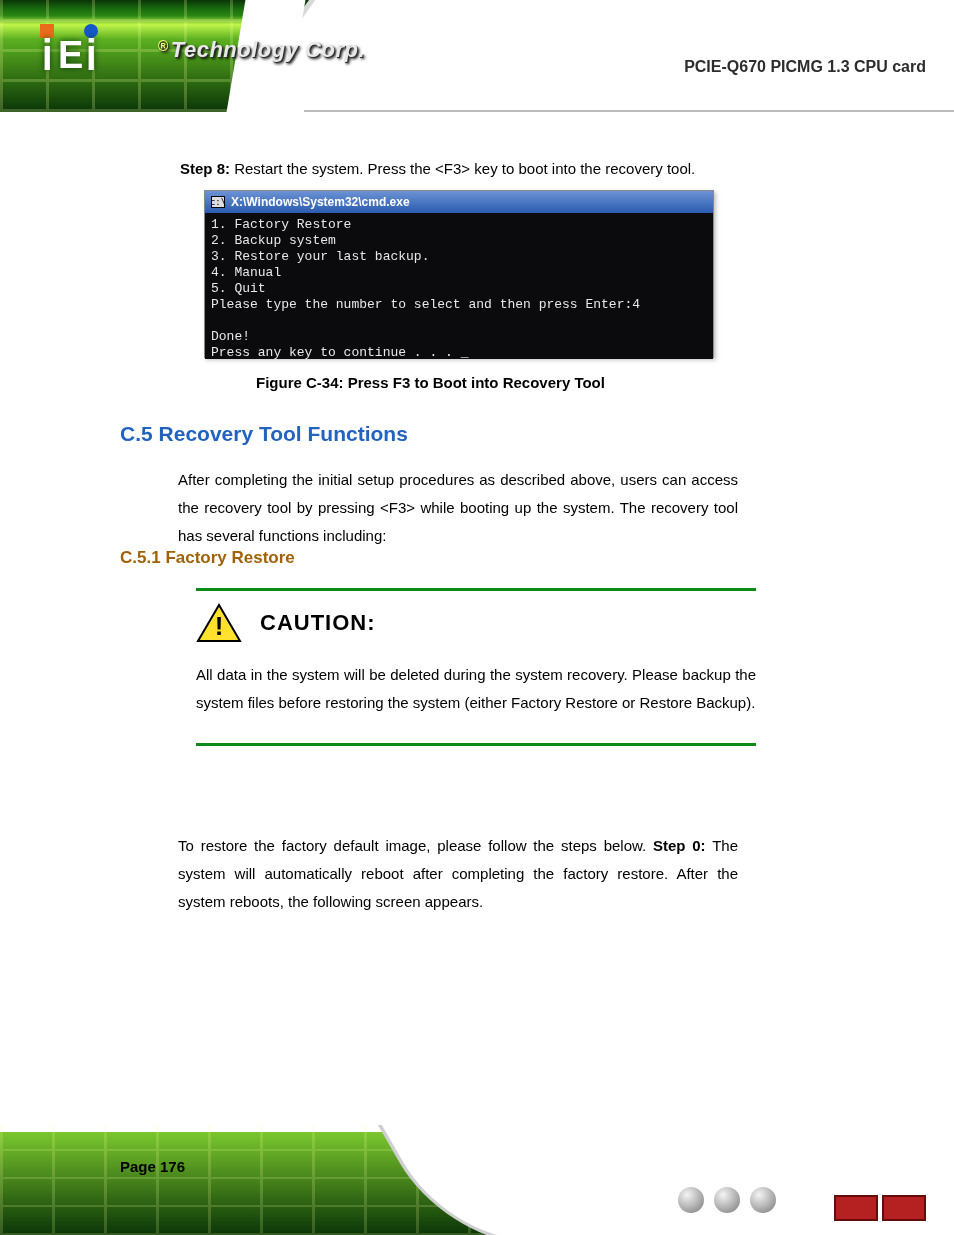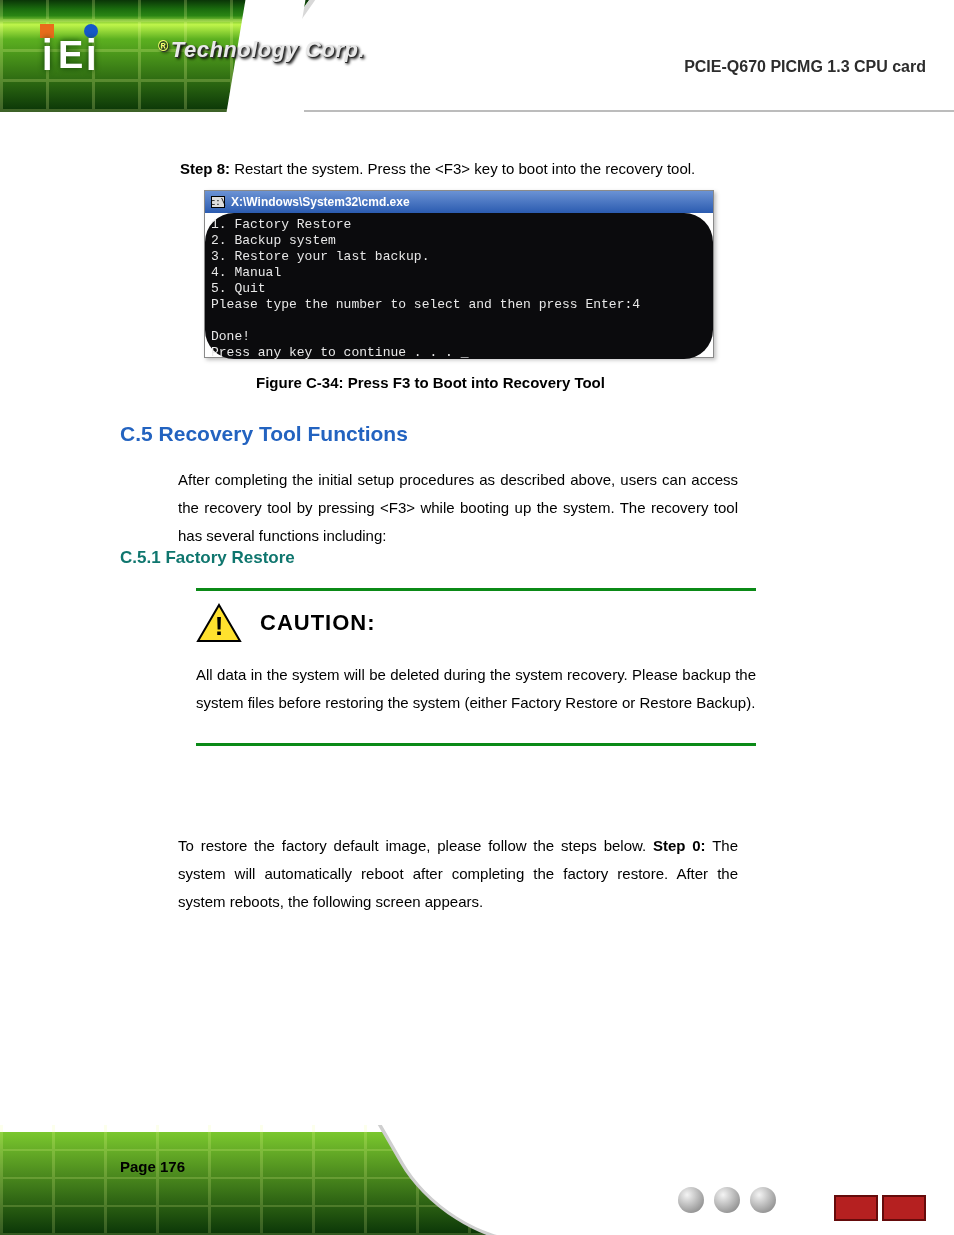--- a/index.html
+++ b/index.html
@@ -48,30 +48,30 @@
   
   .page { position:relative; width:954px; height:1123px; }
   .step-txt { position:absolute; left:180px; top:46px; width:560px; font:15px/22px Arial; }
   .step-no  { font-weight:700; }
 
   
   .cmd { position:absolute; left:204px; top:78px; width:510px; height:168px; border:1px solid #8a8a8a; box-shadow:2px 2px 4px rgba(0,0,0,.25); }
   .cmd-title { height:22px; background:linear-gradient(180deg,#6b92d4,#2b5bb0); display:flex; align-items:center; gap:6px; padding:0 6px; }
   .cmd-ico   { width:14px; height:12px; background:#ddd; border:1px solid #000; display:flex; align-items:center; justify-content:center; font:9px/1 monospace; color:#000;}
   .cmd-title-txt { font:700 12px Tahoma,Arial; color:#fff; }
-  .cmd-body  { background:#0b0b0d; height:146px; padding:4px 6px; font:13px/16px "Courier New",monospace; color:#e8e8e8; white-space:pre;border-radius:29px; }
+  .cmd-body  { background:#0b0b0d; height:146px; padding:4px 6px; font:13px/16px "Courier New",monospace; color:#e8e8e8; white-space:pre; }
 
   .fig-cap { position:absolute; left:256px; top:262px; font:700 15px Arial; }
 
   .sect-hd { font:700 21px Arial; color:#2363c0; }
   .sect1   { position:absolute; left:120px; top:310px; }
 
   .intro   { position:absolute; left:178px; top:354px; width:560px; font:15px/28px Arial; text-align:justify; }
 
-  .sub-hd  { font:700 17px Arial; color:#0f766e; }
+  .sub-hd  { font:700 17px Arial; color:#a16207; }
   .sub1    { position:absolute; left:120px; top:436px; }
 
   .caution-box { position:absolute; left:196px; top:476px; width:560px; border-top:3px solid #0b8a17; border-bottom:3px solid #0b8a17; padding:12px 0 26px 0; }
   .caution-row { display:flex; align-items:center; gap:18px; }
   .warn-ico { width:46px; height:40px; }
   .caution-label { font:700 22px Arial; letter-spacing:1px; }
   .caution-para  { margin-top:18px; font:15px/28px Arial; text-align:justify; }
 
   .para2 { position:absolute; left:178px; top:720px; width:560px; font:15px/28px Arial; text-align:justify; }
   .para2 b { font-weight:700; }

